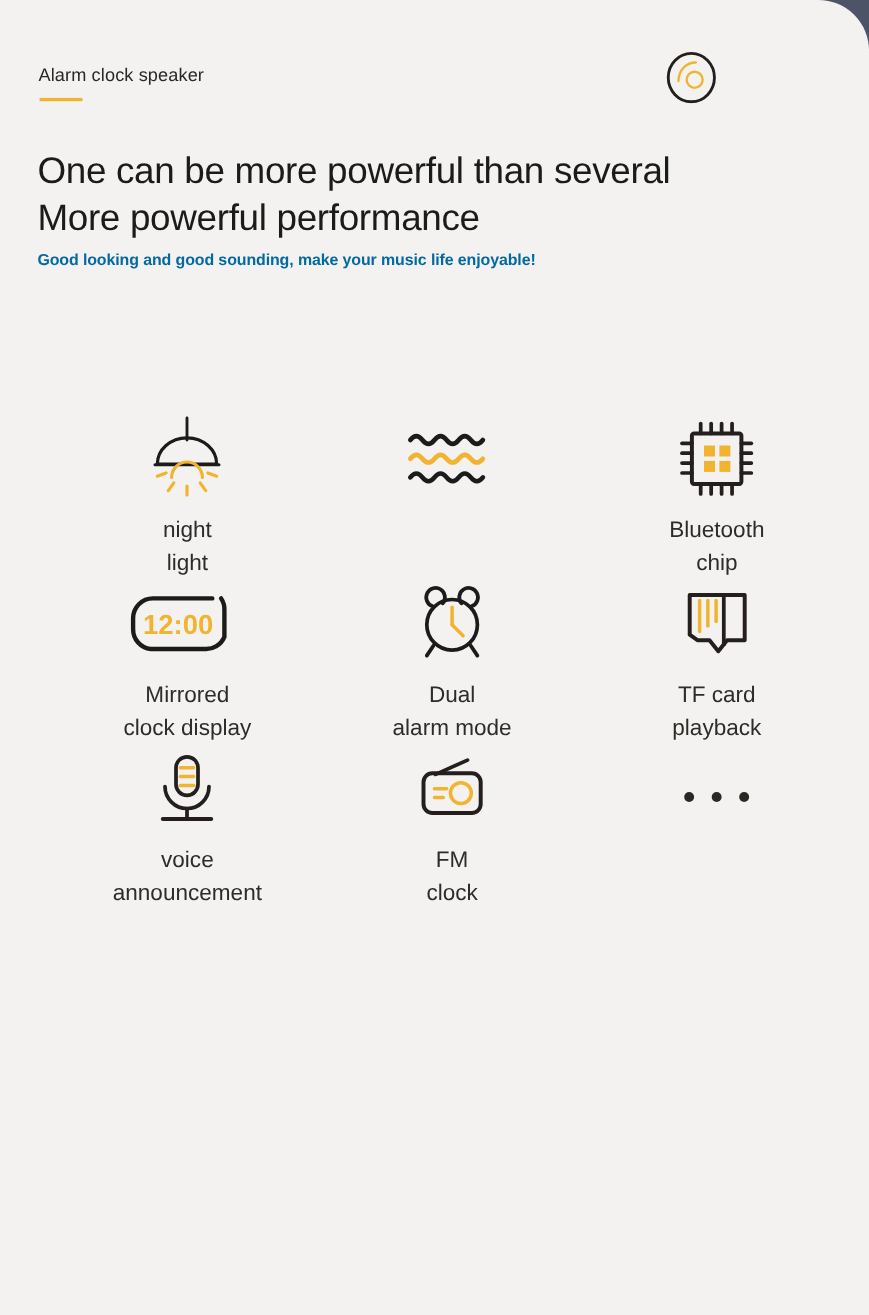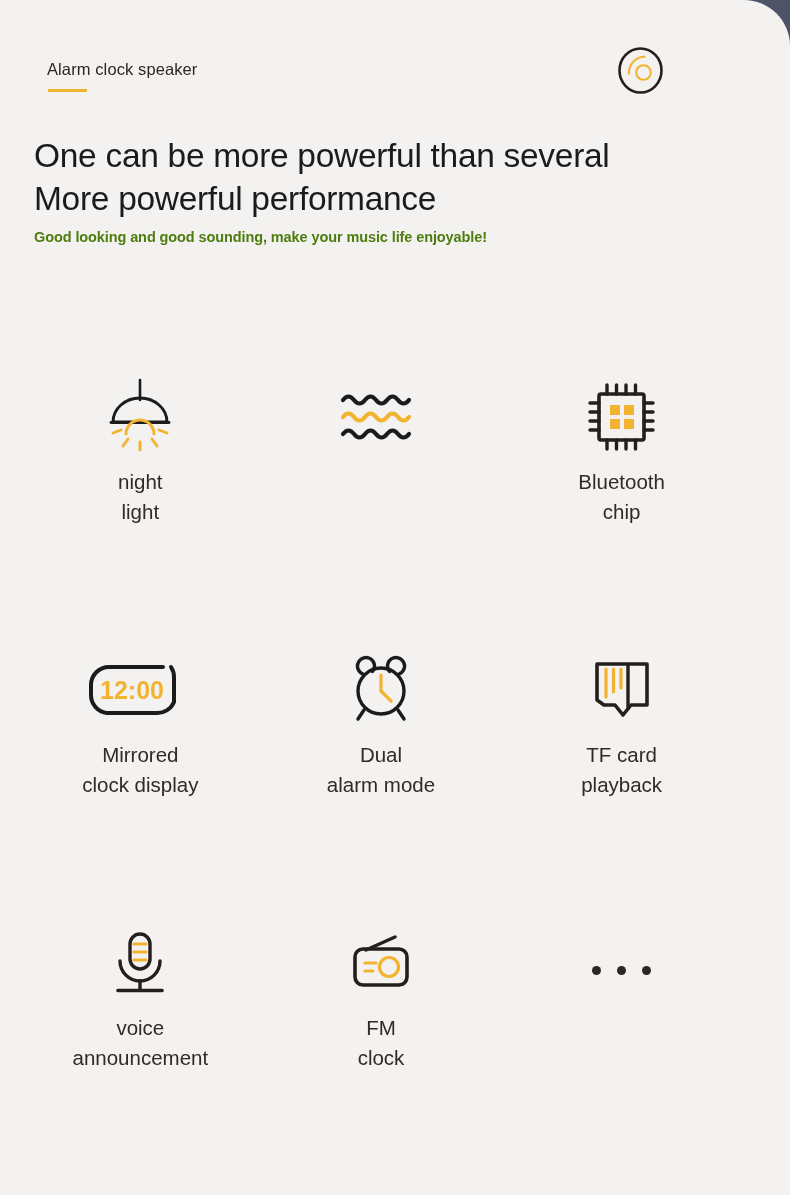--- a/index.html
+++ b/index.html
@@ -20,21 +20,21 @@
     width: 790px;
     height: 1195px;
     background: #f3f2f0;
     border-top-right-radius: 46px;
     overflow: hidden;
   }
 
   
   .header {
     position: absolute;
-    left: 12px; top: 0;
+    left: 0; top: 0;
     width: 690px;
     height: 118px;
   }
 
   .eyebrow {
     position: absolute;
     left: 35px;
     top: 60px;
     font-size: 16.5px;
     color: #2b2723;
@@ -73,33 +73,32 @@
     font-weight: 400;
     color: #1b1b1b;
     letter-spacing: -0.3px;
     white-space: nowrap;
   }
 
   .hero-sub {
     margin-top: 9px;
     font-size: 14.5px;
     font-weight: 700;
-    color: #4d7c0f;
+    color: #0369a1;
     letter-spacing: -0.1px;
   }
 
   
   .features {
     position: absolute;
-    left: 20px;
+    left: 50px;
     top: 376px;
     width: 722px;
     display: grid;
     grid-template-columns: repeat(3, 1fr);
-    row-gap: 123px;
   }
 
   .feature {
     display: flex;
     flex-direction: column;
     align-items: center;
   }
 
   .feature-icon {
     height: 82px;

